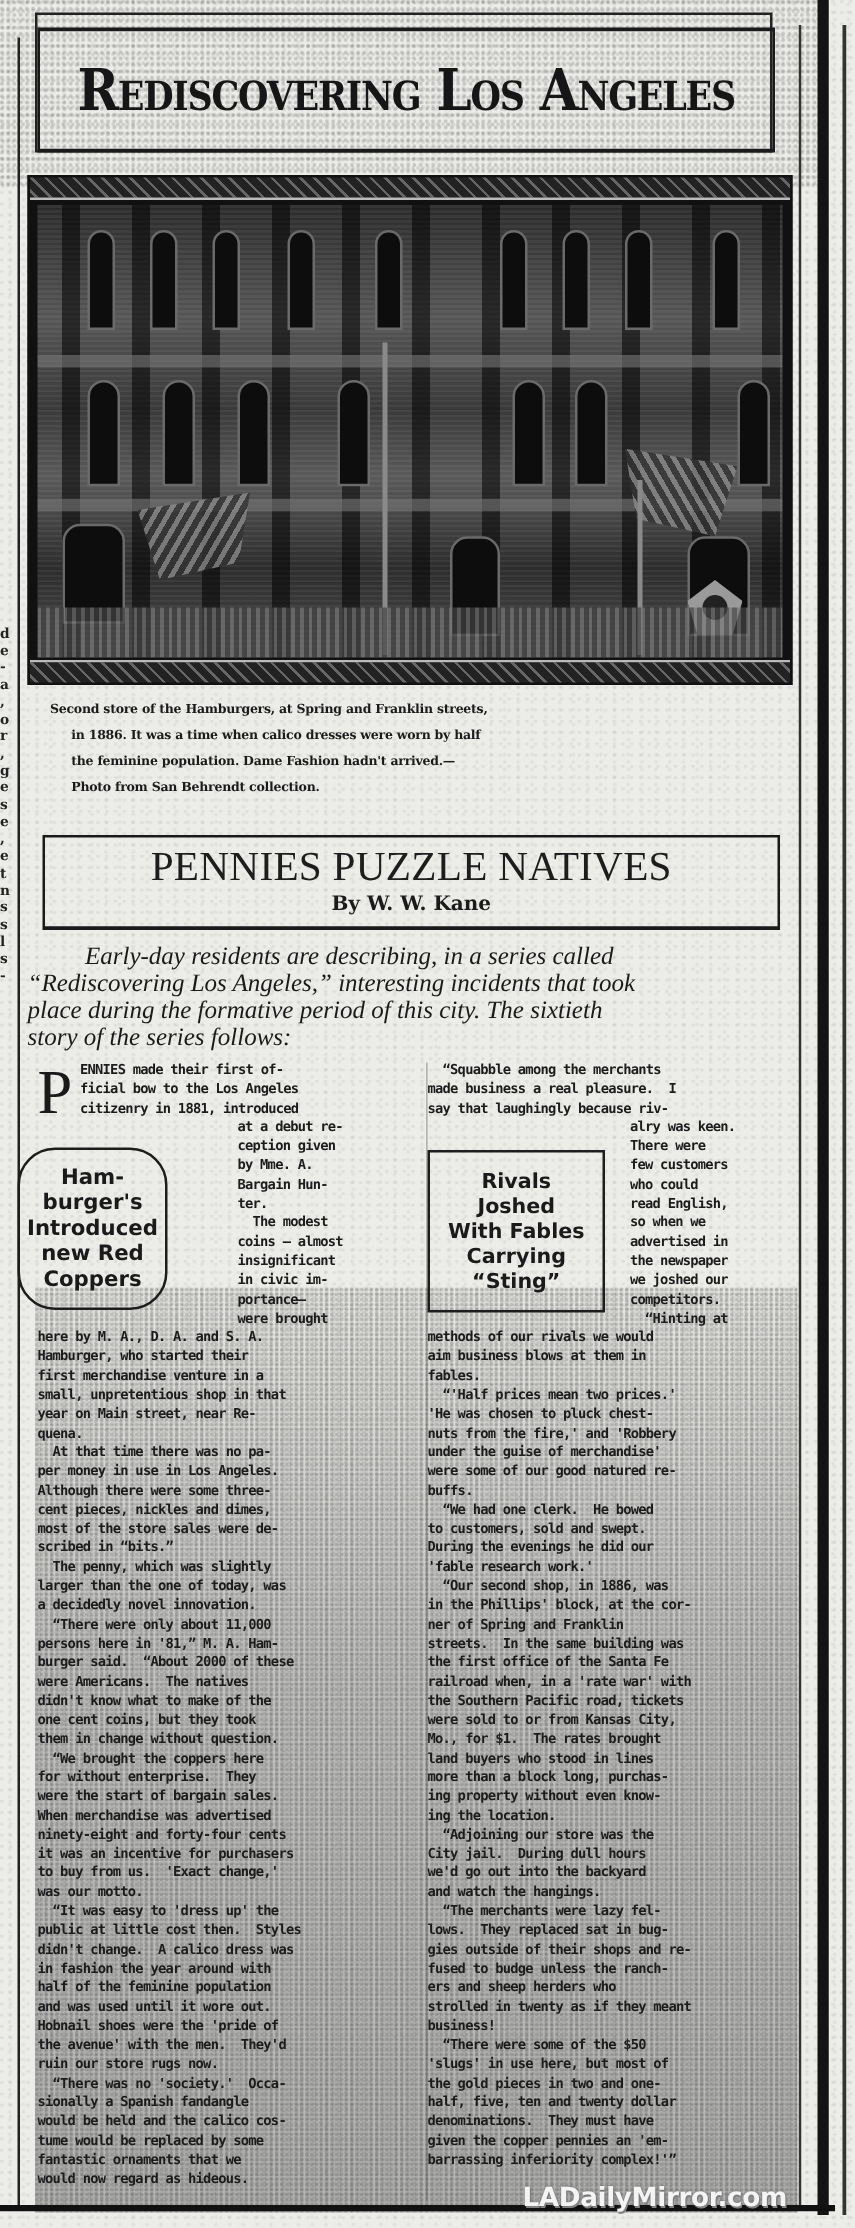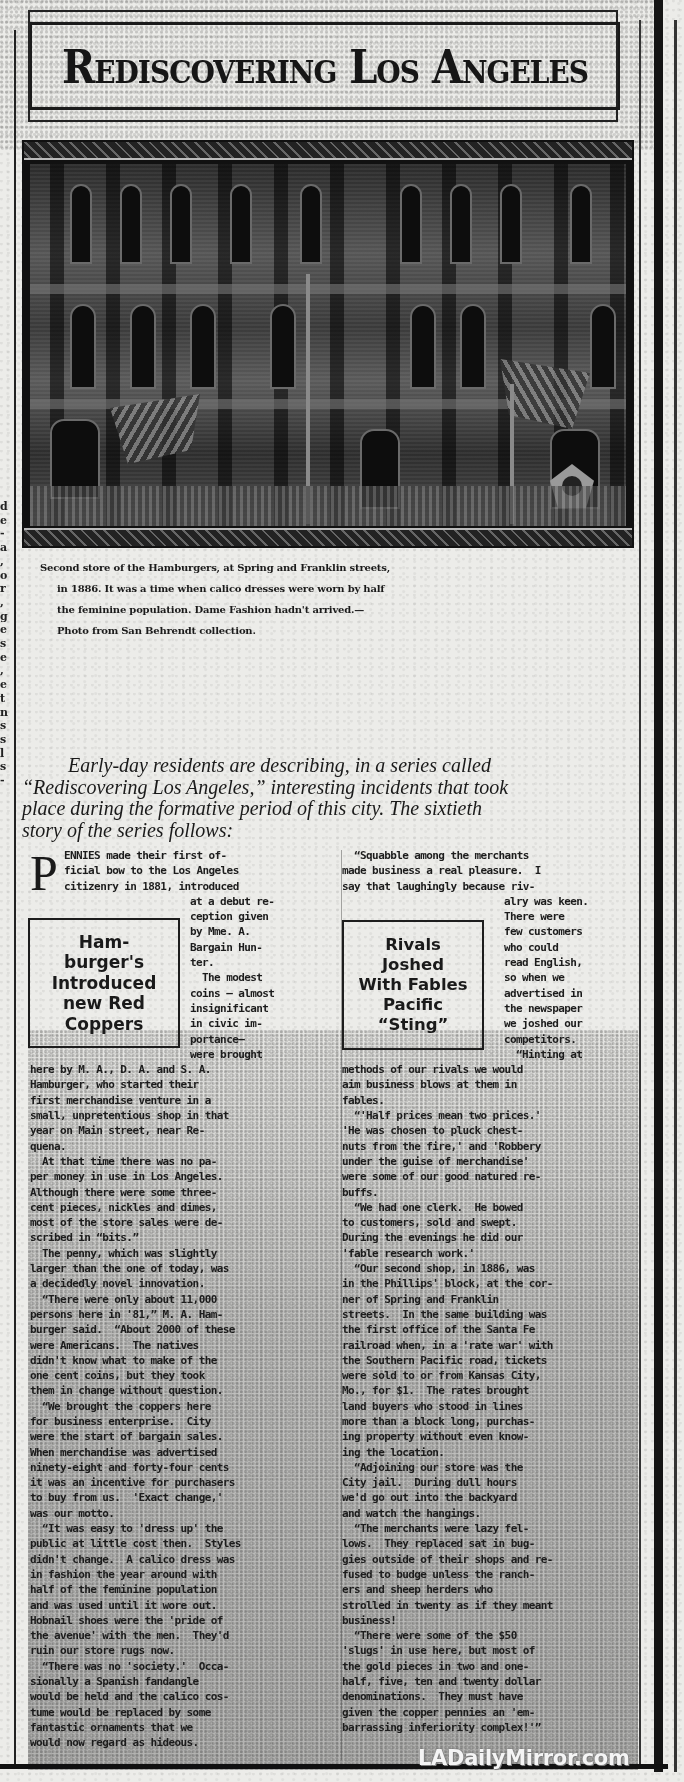--- a/index.html
+++ b/index.html
@@ -37,21 +37,21 @@
     .rule-right-thick { position: absolute; left: 654px; top: 0; width: 9px; height: 1772px; background: #141414; }
     .rule-right-outer { position: absolute; left: 674px; top: 20px; width: 3px; height: 1752px; background: #333; }
     .rule-bottom { position: absolute; left: 0; top: 1764px; width: 668px; height: 5px; background: #111; }
 
     
     .masthead {
       position: absolute; left: 28px; top: 10px; width: 590px; height: 112px;
       border: 2px solid #222;
     }
     .masthead-inner {
-      position: absolute; left: 30px; top: 22px; width: 590px; height: 88px;
+      position: absolute; left: 30px; top: 22px; width: 590px; height: 100px;
       border-top: 3px solid #1a1a1a; border-bottom: 3px solid #1a1a1a;
       border-left: 2px solid #1a1a1a; border-right: 2px solid #1a1a1a;
       display: flex; align-items: center; justify-content: center;
     }
     .masthead-title {
       font-family: "DejaVu Serif", serif; font-weight: bold;
       font-size: 40px; letter-spacing: -1px; color: #161616;
       font-variant: small-caps;
       transform: scaleY(1.15);
     }
@@ -146,21 +146,21 @@
     .dropcap {
       position: absolute; left: 30px; top: 850px;
       font-family: "Liberation Serif", serif; font-size: 50px; line-height: 46px; color: #1a1a1a;
     }
 
     .sidebox {
       position: absolute; border: 2px solid #1d1d1d;
       font-family: "DejaVu Sans", sans-serif; font-weight: bold; text-align: center; color: #1a1a1a;
       display: flex; flex-direction: column; justify-content: center;
     }
-    .sidebox-left { left: 28px; top: 918px; width: 152px; height: 130px; font-size: 17px; line-height: 20.5px; }
+    .sidebox-left { left: 14px; top: 918px; width: 120px; height: 130px; font-size: 17px; line-height: 20.5px; border-radius: 30px; }
     .sidebox-right { left: 342px; top: 920px; width: 142px; height: 130px; font-size: 16.5px; line-height: 20px; }
 
     .watermark {
       position: absolute; left: 418px; top: 1746px;
       font-family: "DejaVu Sans", sans-serif; font-weight: bold; font-size: 21px; color: #f4f4f4;
       text-shadow: 0 0 2px #666, 1px 1px 0 #888;
       letter-spacing: -0.3px;
     }
 
     
@@ -249,20 +249,24 @@
     <div class="photo-band bottom"></div>
   </div>
 
   <div class="caption">
     <div class="line">Second store of the Hamburgers, at Spring and Franklin streets,</div>
     <div class="line indent">in 1886.  It was a time when calico dresses were worn by half</div>
     <div class="line indent">the feminine population.  Dame Fashion hadn't arrived.—</div>
     <div class="line indent">Photo from San Behrendt collection.</div>
   </div>
 
+  <div class="headline-box">
+    <span class="headline-title">PENNIES PUZZLE NATIVES</span>
+    <span class="byline">By W. W. Kane</span>
+  </div>
 
   <div class="intro">
     <span class="line first">Early-day residents are describing, in a series called</span>
     <span class="line">“Rediscovering Los Angeles,” interesting incidents that took</span>
     <span class="line">place during the formative period of this city.  The sixtieth</span>
     <span class="line">story of the series follows:</span>
   </div>
 
   <div class="col-divider"></div>
 
@@ -299,21 +303,21 @@
       <span class="ln">larger than the one of today, was</span>
       <span class="ln">a decidedly novel innovation.</span>
       <span class="ln">  “There were only about 11,000</span>
       <span class="ln">persons here in '81,” M. A. Ham-</span>
       <span class="ln">burger said.  “About 2000 of these</span>
       <span class="ln">were Americans.  The natives</span>
       <span class="ln">didn't know what to make of the</span>
       <span class="ln">one cent coins, but they took</span>
       <span class="ln">them in change without question.</span>
       <span class="ln">  “We brought the coppers here</span>
-      <span class="ln">for business enterprise.  City</span>
+      <span class="ln">for without enterprise.  They</span>
       <span class="ln">were the start of bargain sales.</span>
       <span class="ln">When merchandise was advertised</span>
       <span class="ln">ninety-eight and forty-four cents</span>
       <span class="ln">it was an incentive for purchasers</span>
       <span class="ln">to buy from us.  'Exact change,'</span>
       <span class="ln">was our motto.</span>
       <span class="ln">  “It was easy to 'dress up' the</span>
       <span class="ln">public at little cost then.  Styles</span>
       <span class="ln">didn't change.  A calico dress was</span>
       <span class="ln">in fashion the year around with</span>
@@ -396,18 +400,18 @@
       <span class="ln">half, five, ten and twenty dollar</span>
       <span class="ln">denominations.  They must have</span>
       <span class="ln">given the copper pennies an 'em-</span>
       <span class="ln">barrassing inferiority complex!'”</span>
     </div>
 
   <div class="sidebox sidebox-right" id="sidebox-right">
       <div>Rivals</div>
       <div>Joshed</div>
       <div>With Fables</div>
-      <div>Pacific</div>
+      <div>Carrying</div>
       <div>“Sting”</div>
     </div>
 
   <div class="watermark">LADailyMirror.com</div>
 </div>
 
 </body></html>

